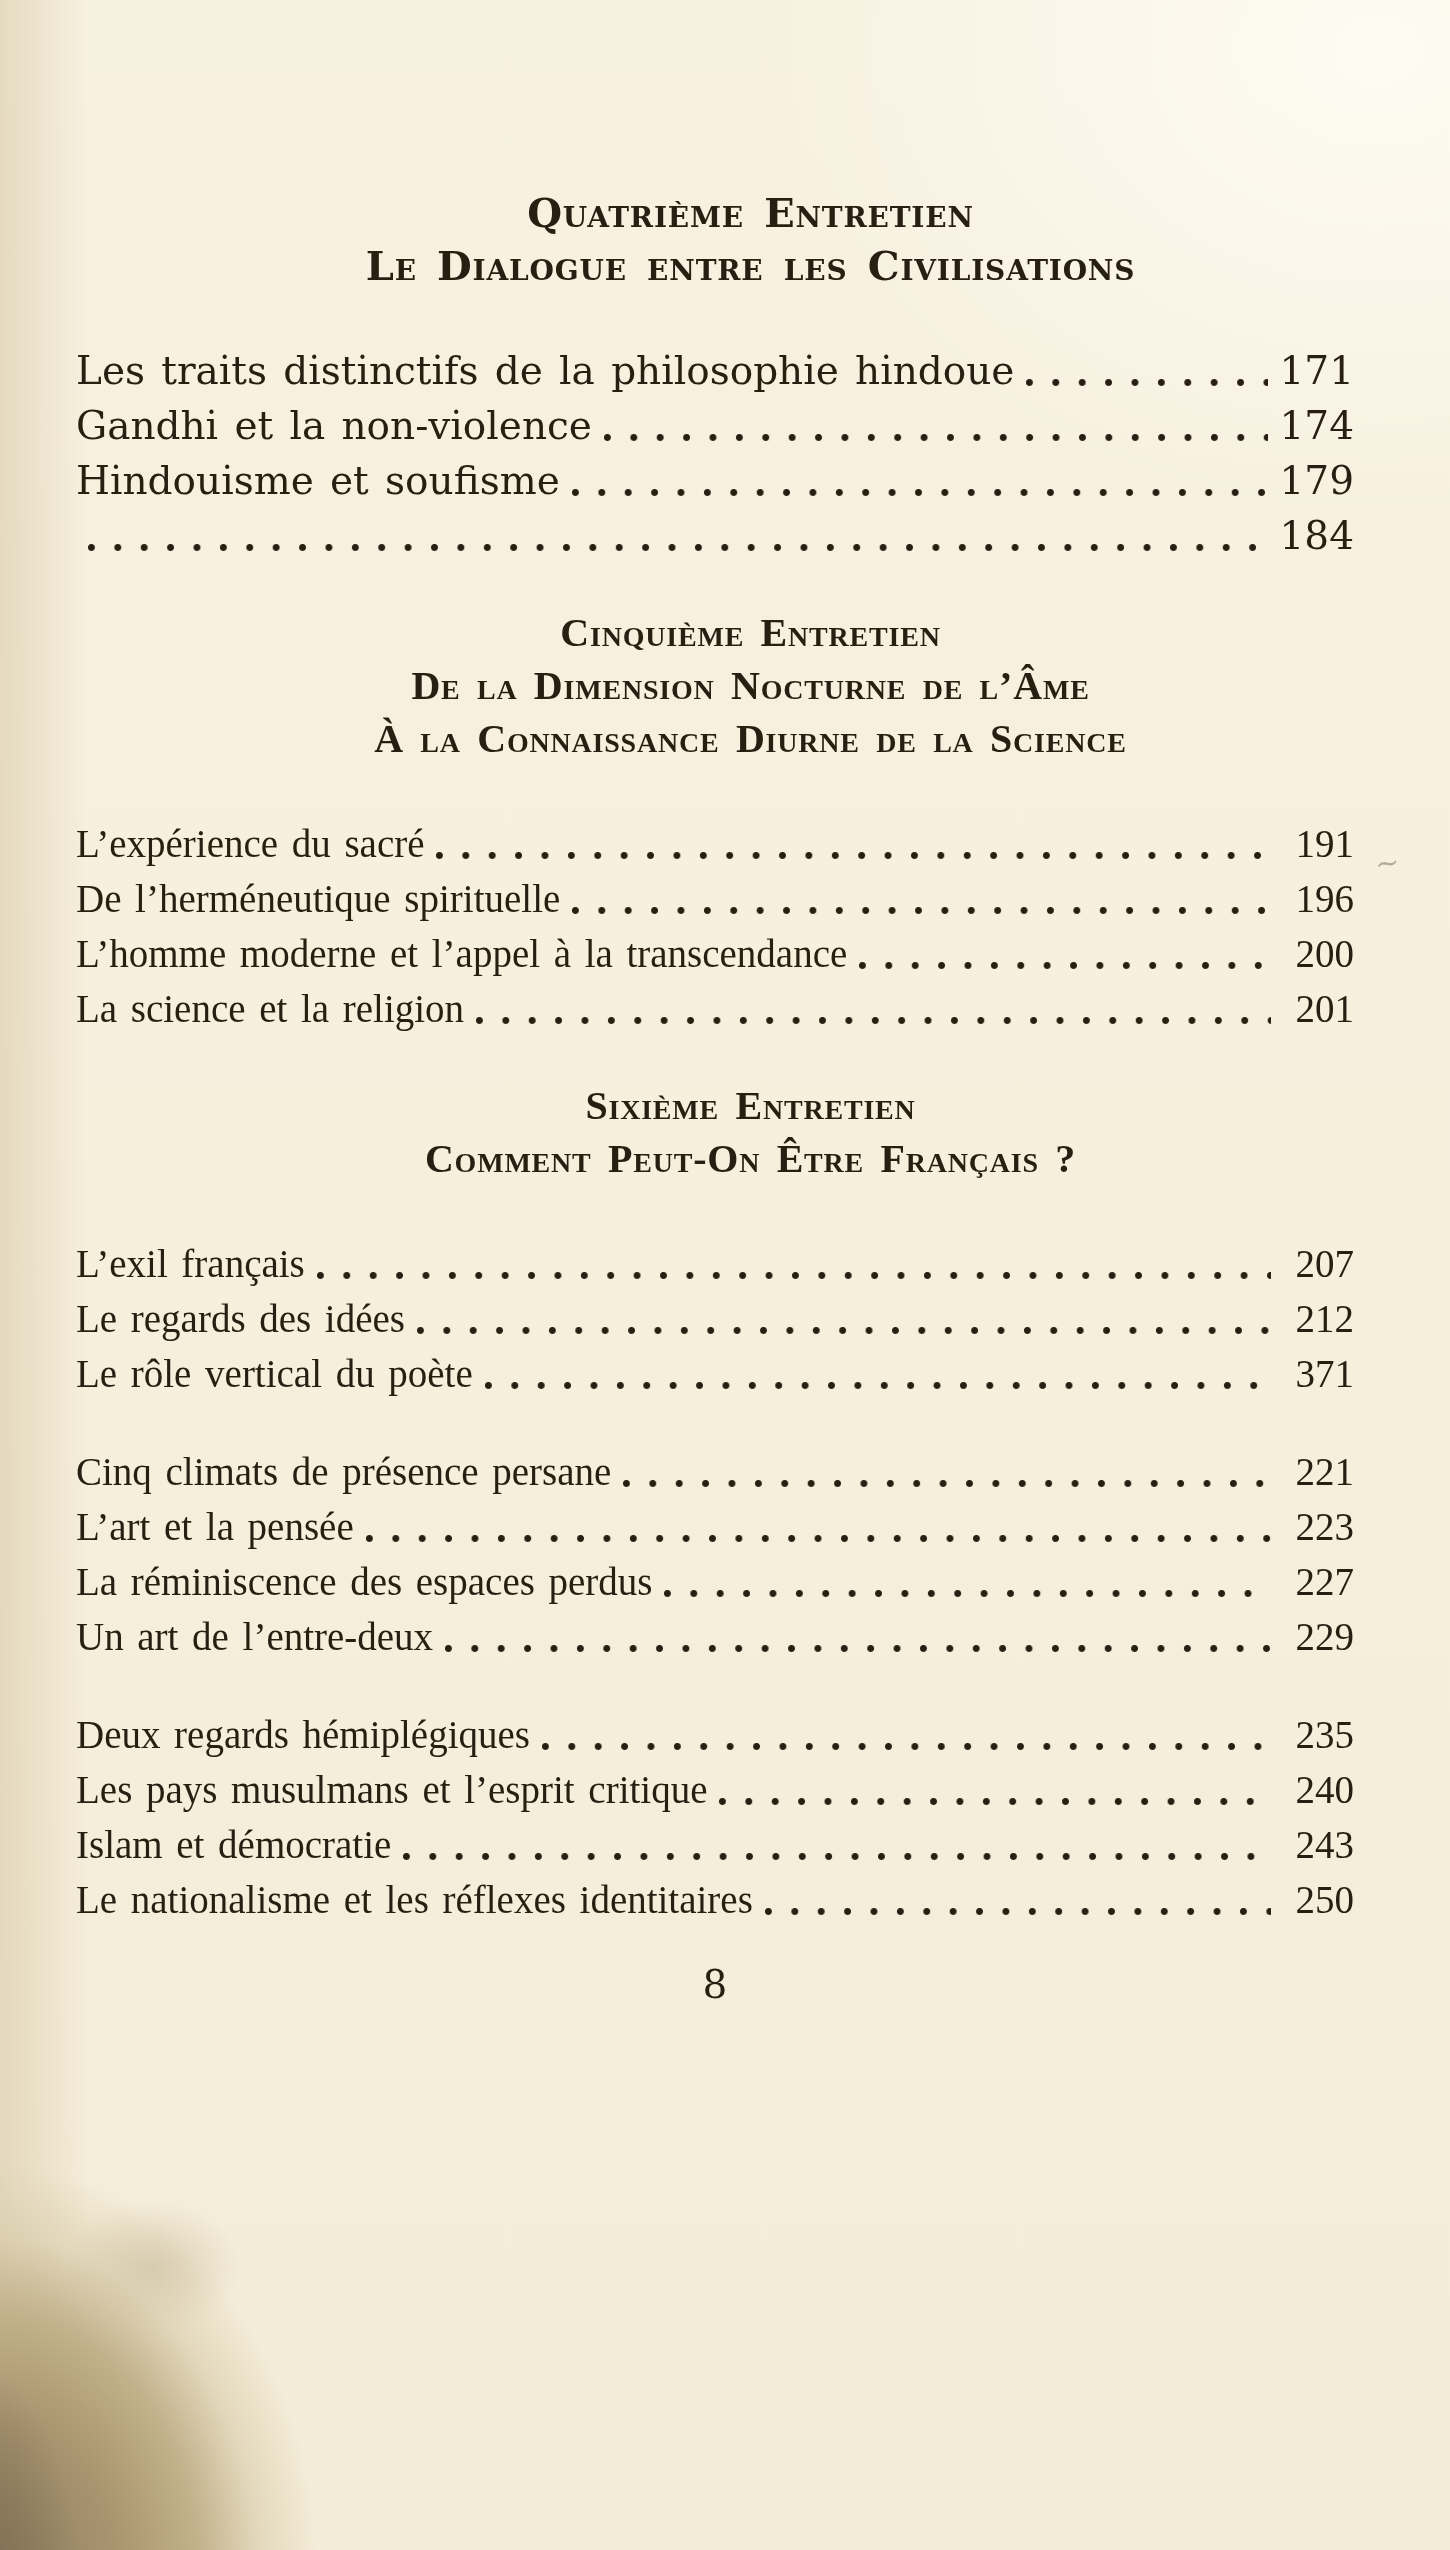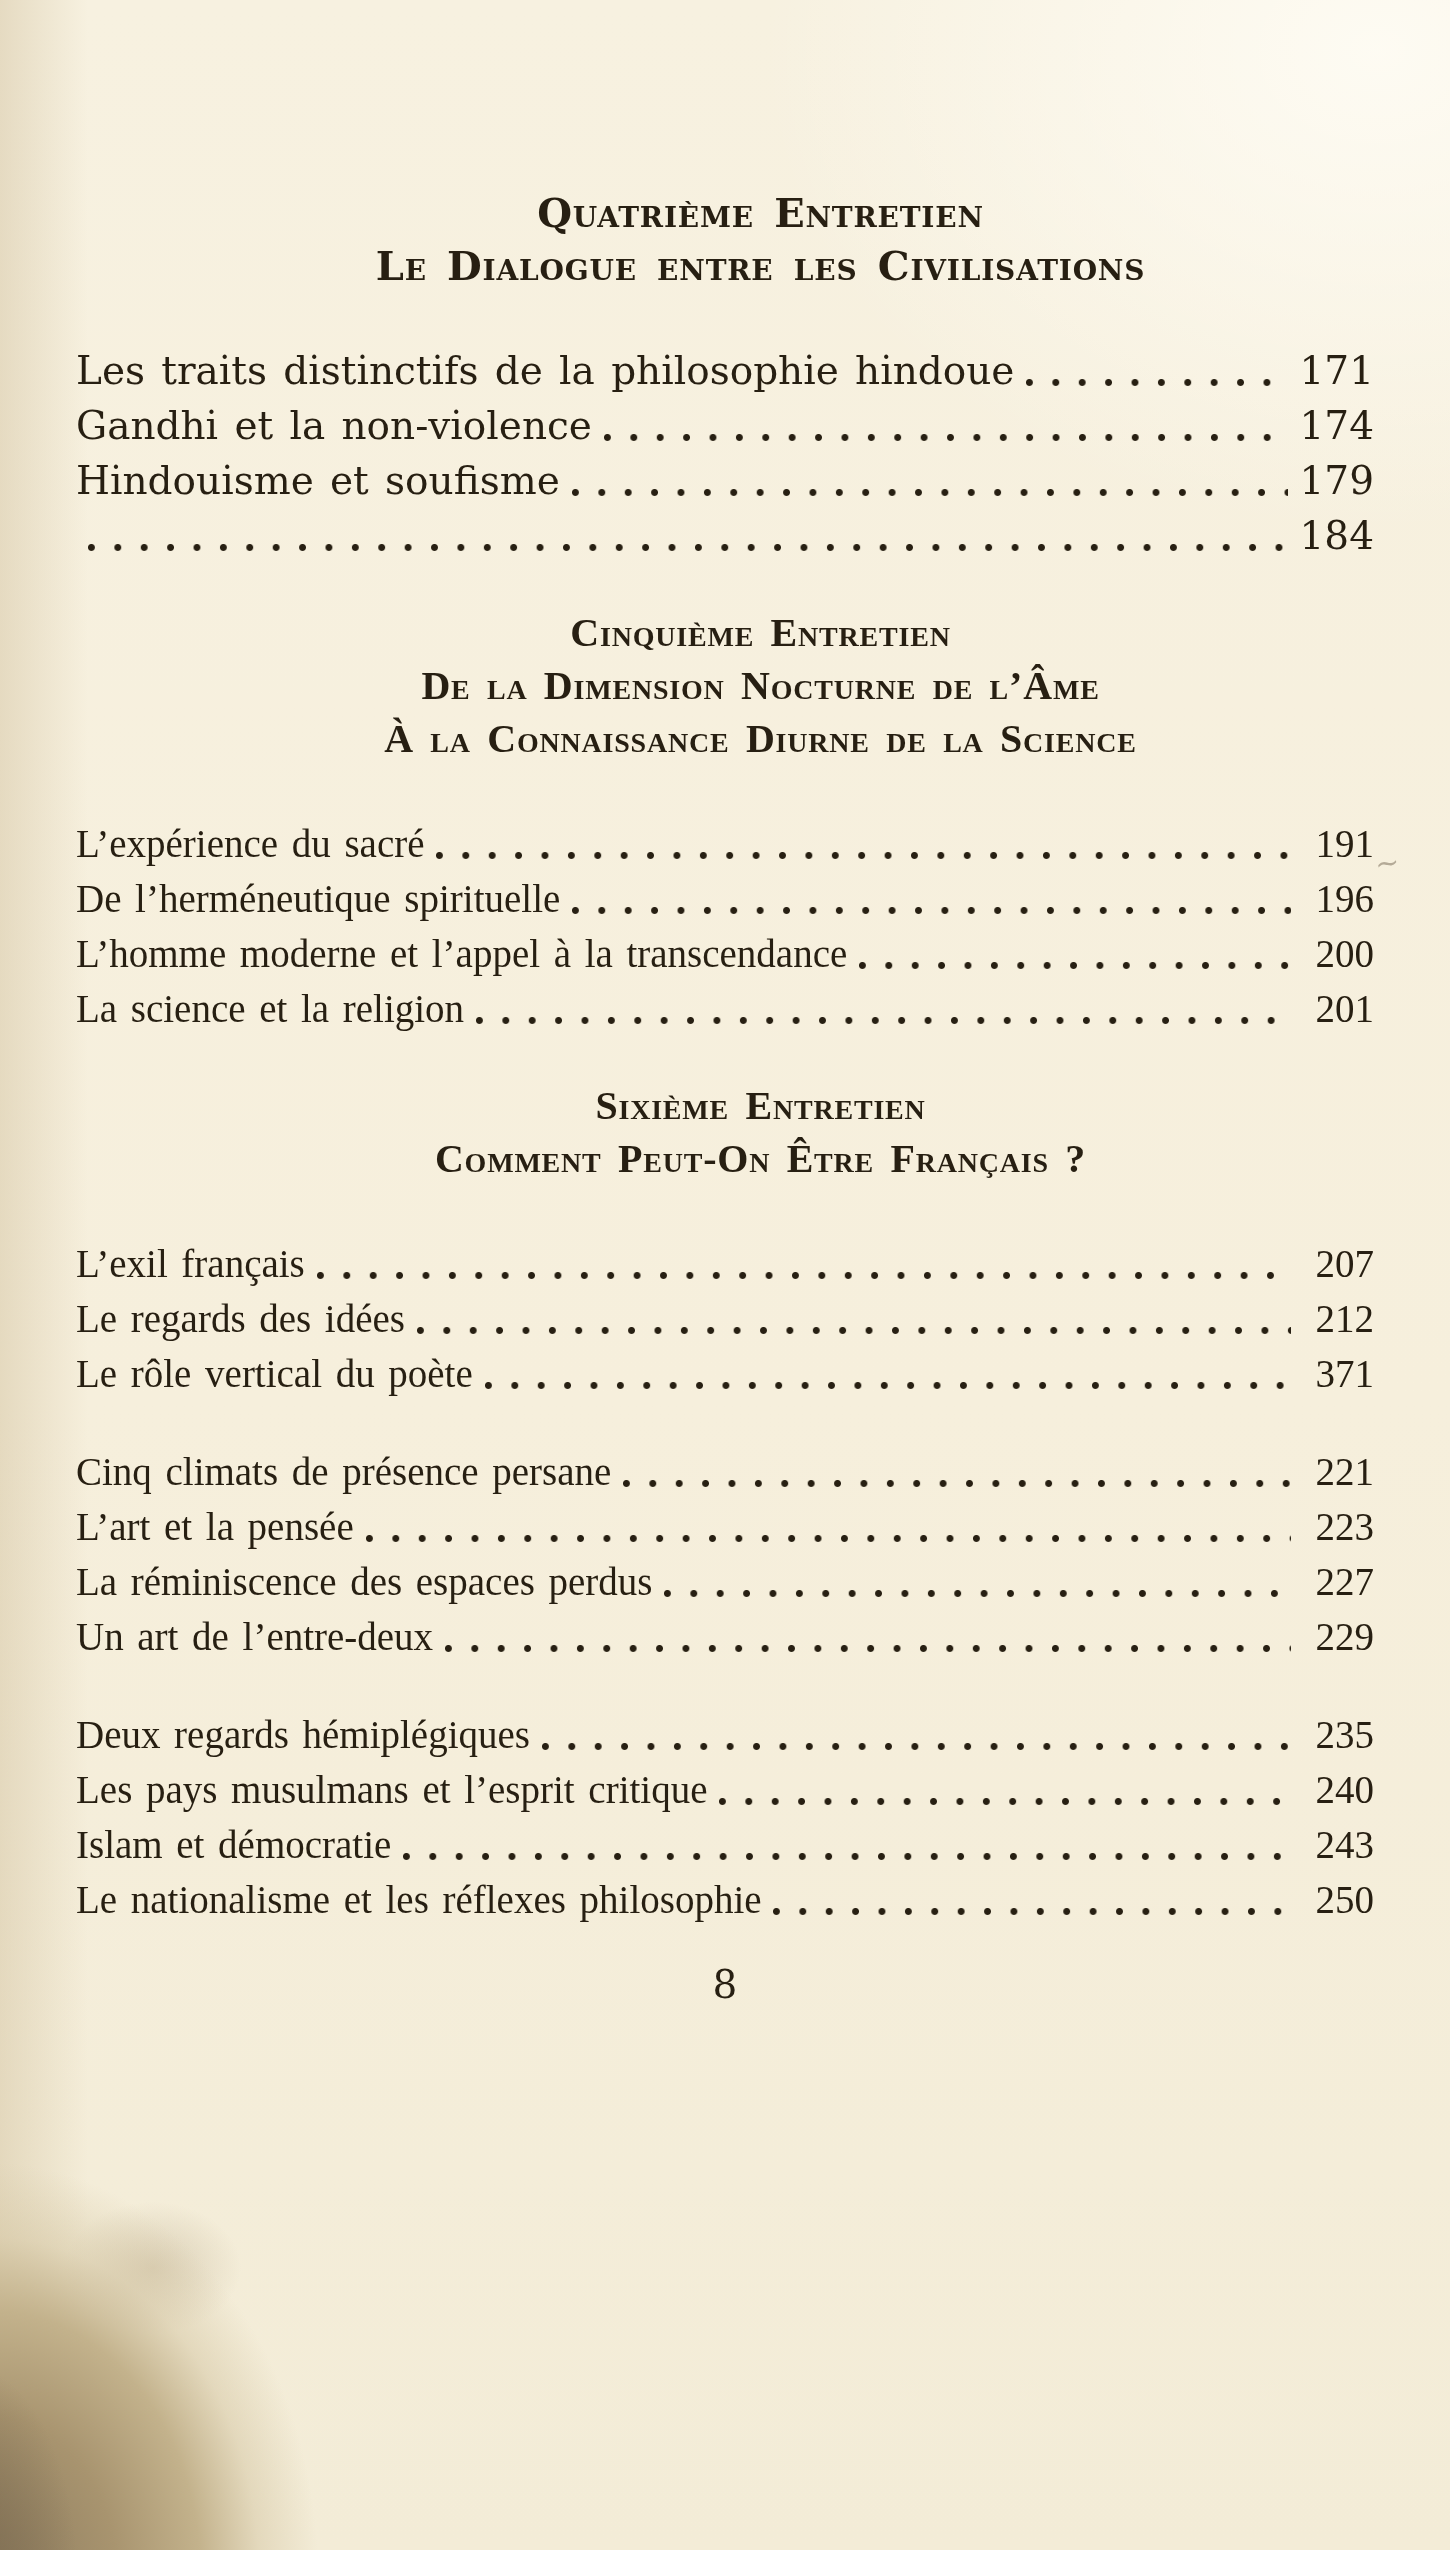--- a/index.html
+++ b/index.html
@@ -31,21 +31,21 @@
     background:
       radial-gradient(ellipse 166px 304px at -39px 104%, #7e6d52 0%, rgba(126,109,82,0) 70%),
       radial-gradient(ellipse 421px 529px at -2% 104%, #8a795c 0%, #a8946f 30%, #c3b28c 50%, rgba(214,200,166,.55) 64%, rgba(230,220,190,0) 78%),
       radial-gradient(ellipse 118px 88px at 30% 55%, rgba(167,147,112,.35), rgba(167,147,112,0) 75%);
     pointer-events:none;
     z-index:0;
   }
   .content{
     position:relative;
     z-index:1;
-    padding:186px 76px 0 76px; 
+    padding:186px 96px 0 76px; 
   }
   .toc-heading{
     text-align:center;
     padding-left:71px;            
     font-variant:small-caps;
     font-variant-caps:small-caps;
     font-size:40px;
     line-height:53px;
     letter-spacing:0.8px;
     word-spacing:.14em;
@@ -222,21 +222,21 @@
           <span class="toc-title">Les pays musulmans et l’esprit critique</span>
           <span class="toc-leader"></span>
           <span class="toc-page">240</span>
         </li>
         <li class="toc-row">
           <span class="toc-title">Islam et démocratie</span>
           <span class="toc-leader"></span>
           <span class="toc-page">243</span>
         </li>
         <li class="toc-row">
-          <span class="toc-title">Le nationalisme et les réflexes philosophie</span>
+          <span class="toc-title">Le nationalisme et les réflexes identitaires</span>
           <span class="toc-leader"></span>
           <span class="toc-page">250</span>
         </li>
       </ul>
     </section>
 
     <div class="folio">8</div>
   </div>
 </div>
 

